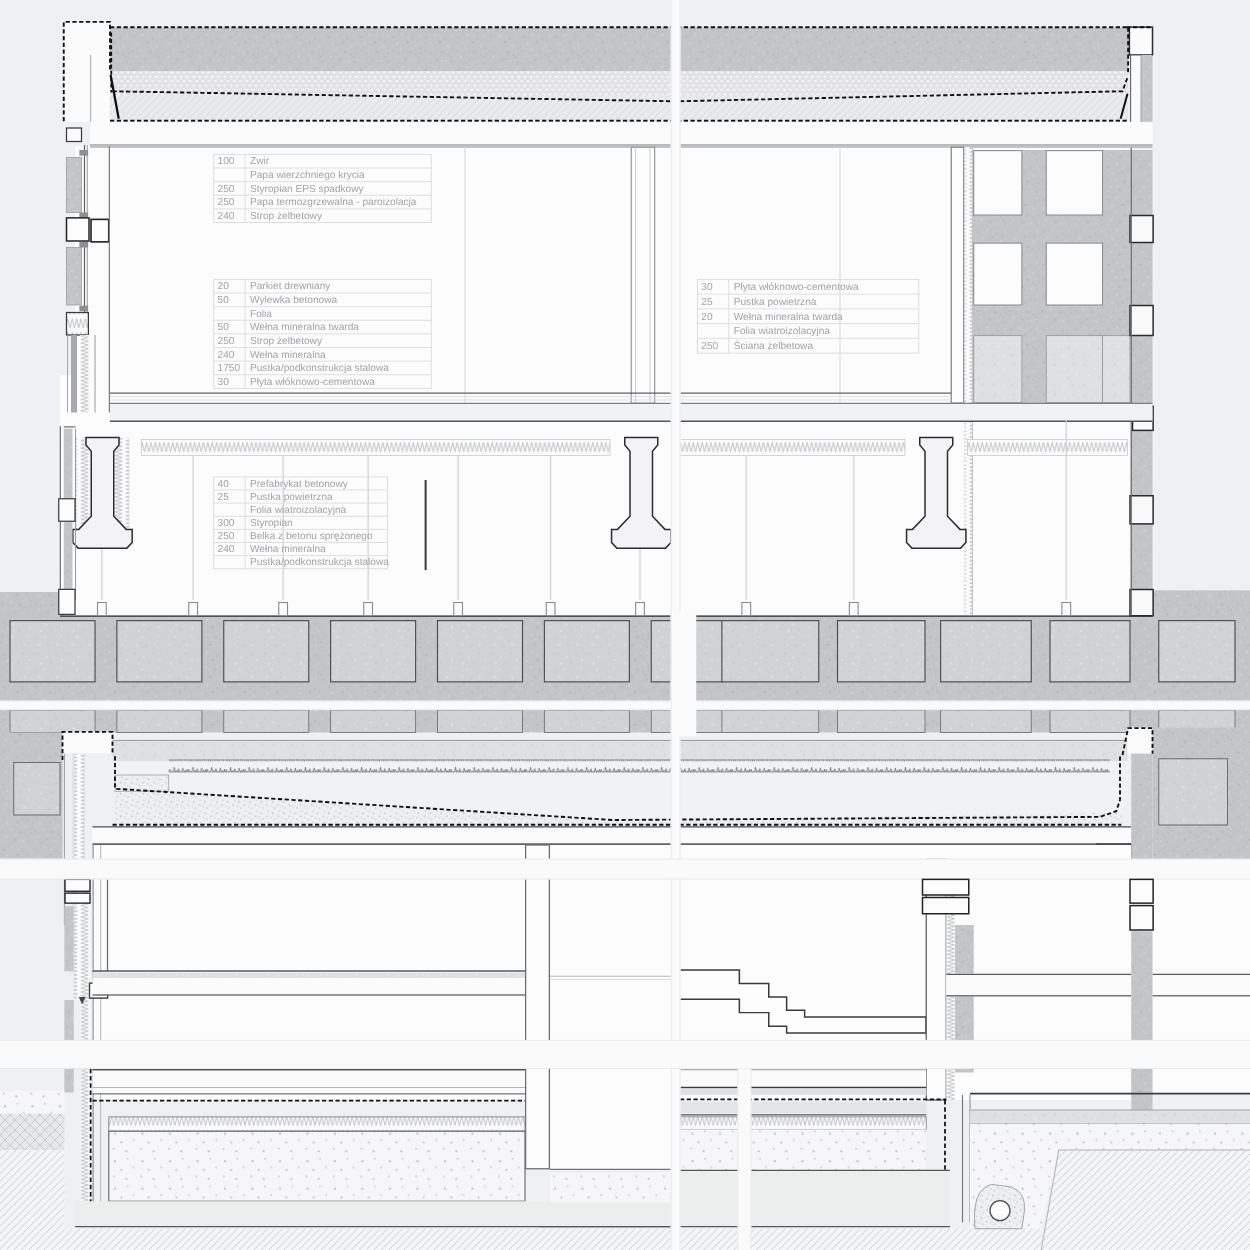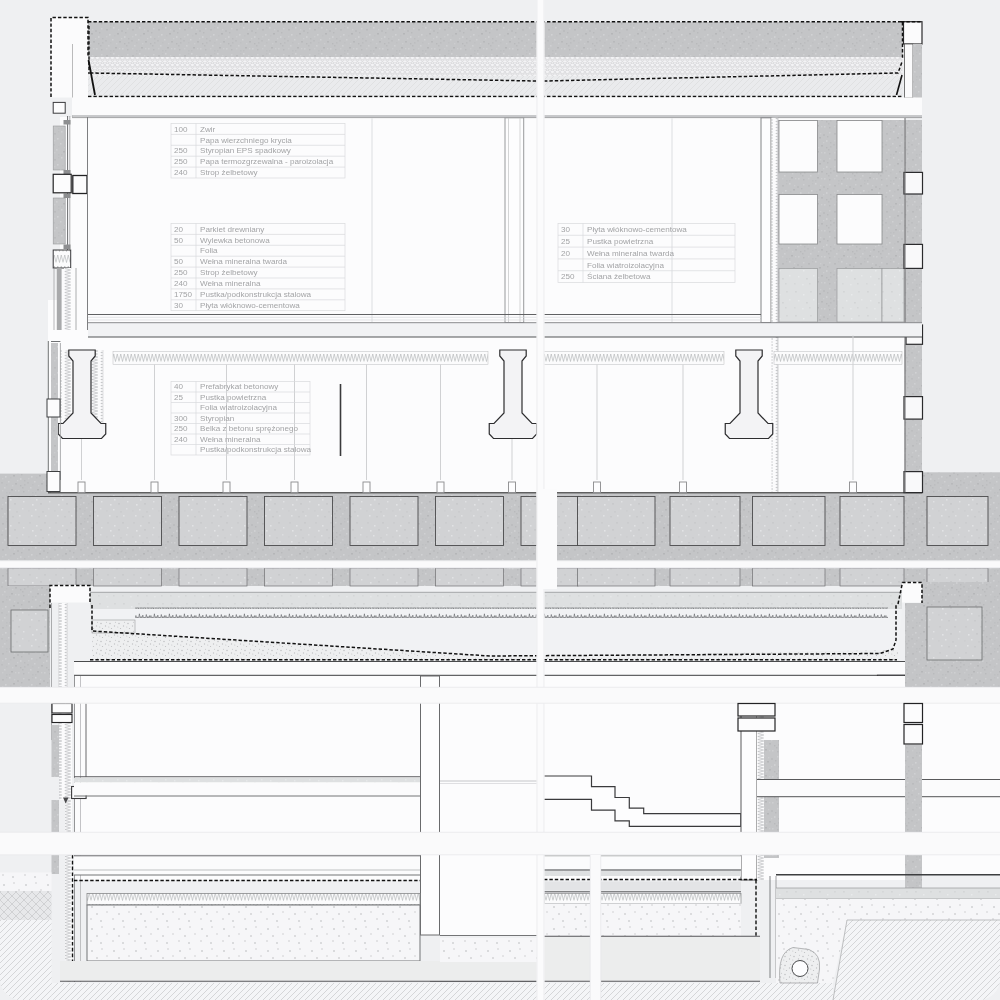--- a/index.html
+++ b/index.html
@@ -1,16 +1,16 @@
 <!DOCTYPE html>
 <html><head>
 <meta charset="utf-8">
 <style>
 html,body{margin:0;padding:0;background:#eff0f2;}
-#page{width:1000px;height:1000px;position:relative;overflow:hidden;font-family:"Liberation Sans",sans-serif;border-radius:21px;}
+#page{width:1000px;height:1000px;position:relative;overflow:hidden;font-family:"Liberation Sans",sans-serif;}
 svg{display:block;}
 </style>
 </head>
 <body>
 <div id="page">
 <svg width="1000" height="1000" viewBox="0 0 1000 1000">
 <defs>
 <pattern id="pconc" width="26" height="26" patternUnits="userSpaceOnUse">
  <rect width="26" height="26" fill="#c4c5c7"></rect>
  <rect x="2" y="3" width="2" height="1.6" fill="#babbbd"></rect>

